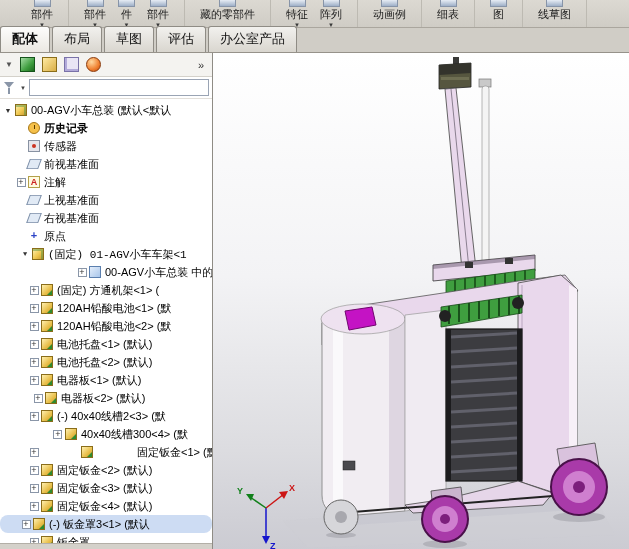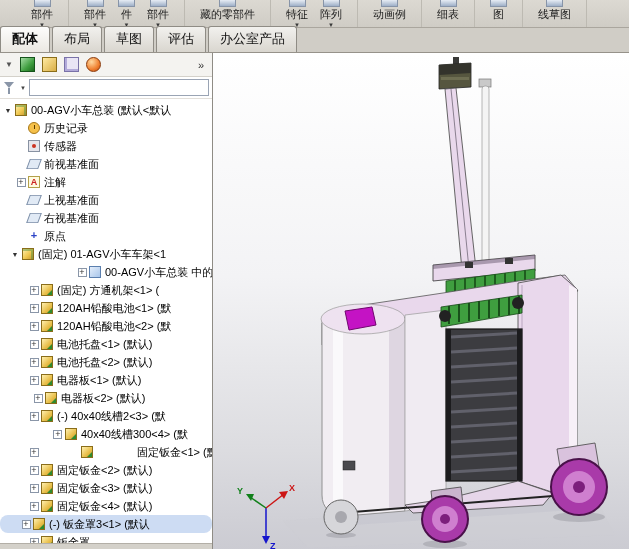--- a/index.html
+++ b/index.html
@@ -164,21 +164,21 @@
         <span class="funnel"></span>
         <span class="funnel-dd">▼</span>
         <input class="filter-input" value="" style="">
       </div>
       <div class="tree">
           <div class="trow" style="padding-left: 2px;">
             <span class="exp expanded"></span>
             <span class="ticon assembly-icon"></span>
             <span class="tlabel">00-AGV小车总装 (默认&lt;默认</span>
           </div>
-          <div class="trow" style="padding-left: 15px;">
+          <div class="trow" style="padding-left: 15px; font-weight: bold;">
             <span class="exp none"></span>
             <span class="ticon history-icon"></span>
             <span class="tlabel">历史记录</span>
           </div>
           <div class="trow" style="padding-left: 15px;">
             <span class="exp none"></span>
             <span class="ticon sensor-icon"></span>
             <span class="tlabel">传感器</span>
           </div>
           <div class="trow" style="padding-left: 15px;">
@@ -199,21 +199,21 @@
           <div class="trow" style="padding-left: 15px;">
             <span class="exp none"></span>
             <span class="ticon plane-icon"></span>
             <span class="tlabel">右视基准面</span>
           </div>
           <div class="trow" style="padding-left: 15px;">
             <span class="exp none"></span>
             <span class="ticon origin-icon"></span>
             <span class="tlabel">原点</span>
           </div>
-          <div class="trow" style="padding-left: 9px;">
+          <div class="trow" style="padding-left: 19px; font-family: Liberation Mono, monospace;">
             <span class="exp expanded"></span>
             <span class="ticon assembly-icon"></span>
             <span class="tlabel">(固定) 01-AGV小车车架&lt;1</span>
           </div>
           <div class="trow" style="padding-left: 28px; margin-left: 48px;">
             <span class="exp collapsed"></span>
             <span class="ticon mate-reference-icon"></span>
             <span class="tlabel">00-AGV小车总装 中的</span>
           </div>
           <div class="trow" style="padding-left: 28px;">

